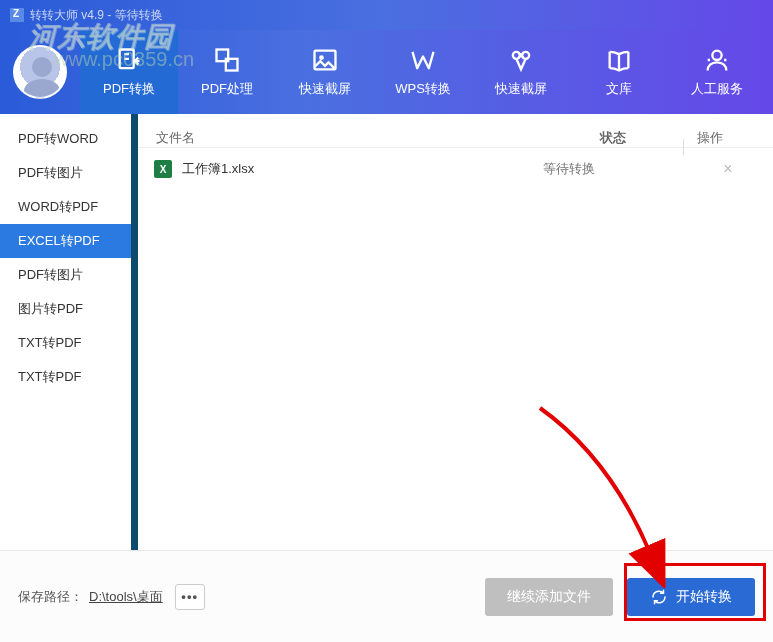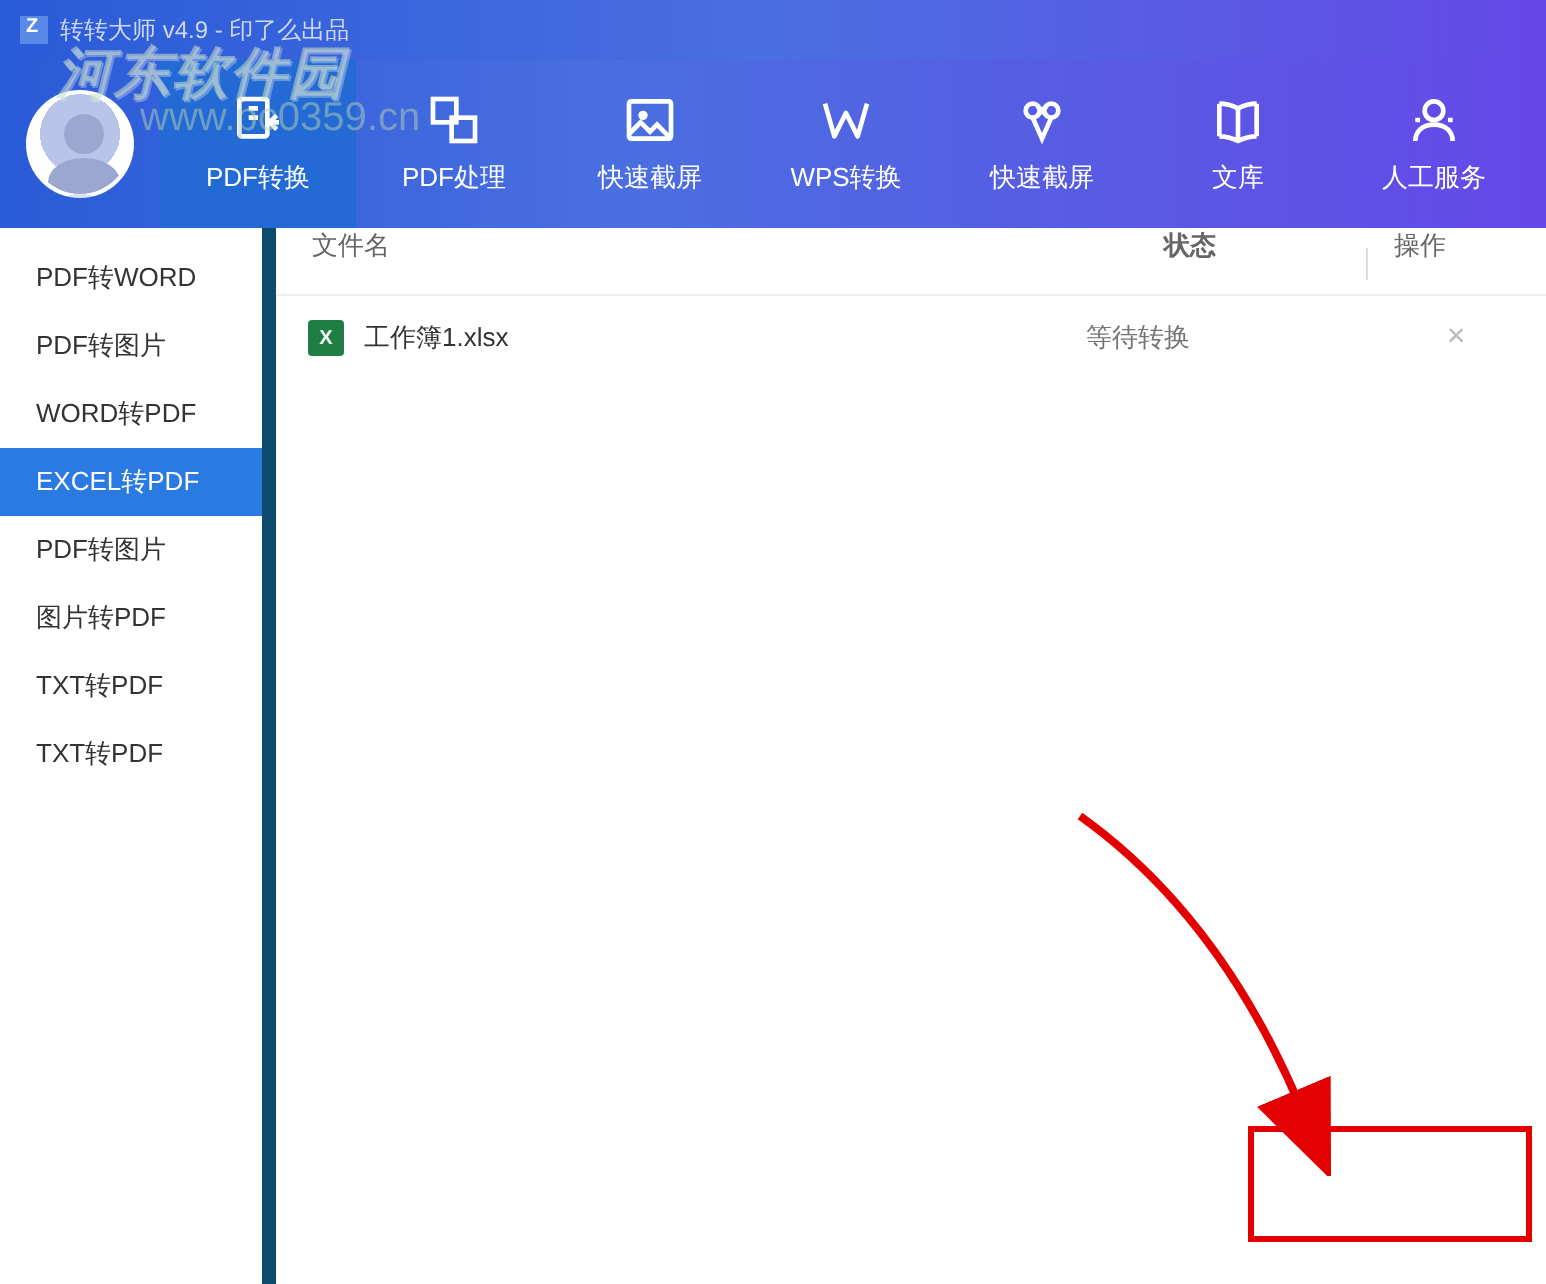--- a/index.html
+++ b/index.html
@@ -16,21 +16,21 @@
 .topnav{flex:1;display:flex;}
 .topnav-item{width:98px;display:flex;flex-direction:column;align-items:center;justify-content:center;color:#fff;font-size:13px;cursor:pointer;}
 .topnav-item.active{background:#246ad4;}
 .topnav-item .ico{width:28px;height:28px;margin-bottom:6px;display:flex;align-items:center;justify-content:center;}
 .topnav-item svg{width:28px;height:28px;stroke:#fff;fill:none;stroke-width:2;}
 .body{flex:1;display:flex;overflow:hidden;}
 .sidebar{width:138px;background:#fff;border-right:7px solid #0c4a6e;display:flex;flex-direction:column;padding-top:8px;}
 .side-item{height:34px;line-height:34px;padding-left:18px;font-size:13px;color:#333;cursor:pointer;}
 .side-item.active{background:#2a7ae2;color:#fff;}
 .content{flex:1;display:flex;flex-direction:column;}
-.thead{height:34px;display:flex;align-items:flex-start;border-bottom:1px solid #eee;font-size:13px;color:#666;gap:18px;}
+.thead{height:34px;display:flex;align-items:flex-end;border-bottom:1px solid #eee;font-size:13px;color:#666;}
 .col-name{padding-left:18px;flex:1;}
 .col-status{width:140px;text-align:center;font-weight:bold;}
 .col-op{width:90px;padding-left:14px;position:relative;}
 .col-op::before{content:"";position:absolute;left:0;top:10px;height:16px;width:1px;background:#ddd;}
 .row{height:42px;display:flex;align-items:center;font-size:13px;}
 .row .file-ico{width:18px;height:18px;background:#1e7e44;margin-left:16px;margin-right:10px;display:flex;align-items:center;justify-content:center;color:#fff;font-size:10px;font-weight:bold;border-radius:2px;}
 .row .fname{flex:1;color:#333;}
 .row .fstatus{width:140px;text-align:left;color:#737373;}
 .row .fop{width:90px;text-align:center;color:#bbb;font-size:16px;cursor:pointer;}
 .footer{height:92px;border-top:1px solid #e8e8e8;background:#fcfcfc;display:flex;align-items:center;padding:0 18px;font-size:13px;}
@@ -38,29 +38,29 @@
 .footer .path-val{color:#444;text-decoration:underline;cursor:pointer;}
 .footer .browse{width:30px;height:26px;border:1px solid #ccc;border-radius:3px;margin-left:12px;display:flex;align-items:center;justify-content:center;cursor:pointer;background:#fff;color:#555;letter-spacing:1px;font-weight:bold;}
 .footer .spacer{flex:1;}
 .btn{height:38px;border-radius:3px;display:flex;align-items:center;justify-content:center;font-size:14px;cursor:pointer;padding:0 22px;}
 .btn-grey{background:#bfbfbf;color:#fff;margin-right:14px;}
 .btn-blue{background:#2a6ad4;color:#fff;min-width:128px;}
 .btn-blue svg{margin-right:8px;}
 .redbox1{position:absolute;border:3px solid #e20000;pointer-events:none;left:624px;top:563px;width:142px;height:58px;}
 .arrow{position:absolute;pointer-events:none;}
 .watermark{position:absolute;top:18px;left:28px;font-size:28px;font-weight:bold;color:rgba(200,220,200,0.55);pointer-events:none;font-style:italic;letter-spacing:1px;text-shadow:1px 1px 0 rgba(255,255,255,0.3);}
-.watermark2{position:absolute;top:48px;left:70px;font-size:20px;color:rgba(180,210,180,0.5);pointer-events:none;font-family:Arial;}
+.watermark2{position:absolute;top:48px;left:54px;font-size:20px;color:rgba(180,210,180,0.5);pointer-events:none;font-family:Arial;}
 </style>
 </head>
 <body>
 
 <div class="app">
   <div class="titlebar">
     <span class="logo-sq"></span>
-    <span>转转大师 v4.9 - 印了么出品</span>
+    <span>转转大师 v4.9 - 等待转换</span>
   </div>
 
   <div class="topbar">
     <div class="avatar-wrap">
       <div class="avatar"></div>
     </div>
     <div class="topnav" id="topnav">
         <div class="topnav-item active">
           <div class="ico">
             <svg viewBox="0 0 24 24">
@@ -149,20 +149,33 @@
           <div class="row">
             <div class="file-ico">X</div>
             <div class="fname">工作簿1.xlsx</div>
             <div class="fstatus">等待转换</div>
             <div class="fop">×</div>
           </div>
         </div>
     </div>
   </div>
 
+  <div class="footer">
+    <span class="path-label">保存路径：</span>
+    <span class="path-val">D:\tools\桌面</span>
+    <div class="browse">•••</div>
+    <div class="spacer"></div>
+    <div class="btn btn-grey">继续添加文件</div>
+    <div class="btn btn-blue">
+      <svg width="18" height="18" viewBox="0 0 24 24">
+          <path d="M4 12a8 8 0 0 1 14-5M20 12a8 8 0 0 1-14 5M18 3v4h-4M6 21v-4h4" stroke="#fff" fill="none" stroke-width="2" stroke-linecap="round"></path>
+        </svg>
+      <span>开始转换</span>
+    </div>
+  </div>
 </div>
 
 <div class="watermark">河东软件园</div>
 <div class="watermark2">www.pc0359.cn</div>
 
 <div class="redbox1"></div>
 <svg class="arrow" style="left:530px;top:398px" width="160" height="190">
   <defs>
       <marker id="ah" markerWidth="12" markerHeight="12" refX="2" refY="5" orient="auto">
         <path d="M0,0 L0,10 L12,5 z" fill="#e20000"></path>

